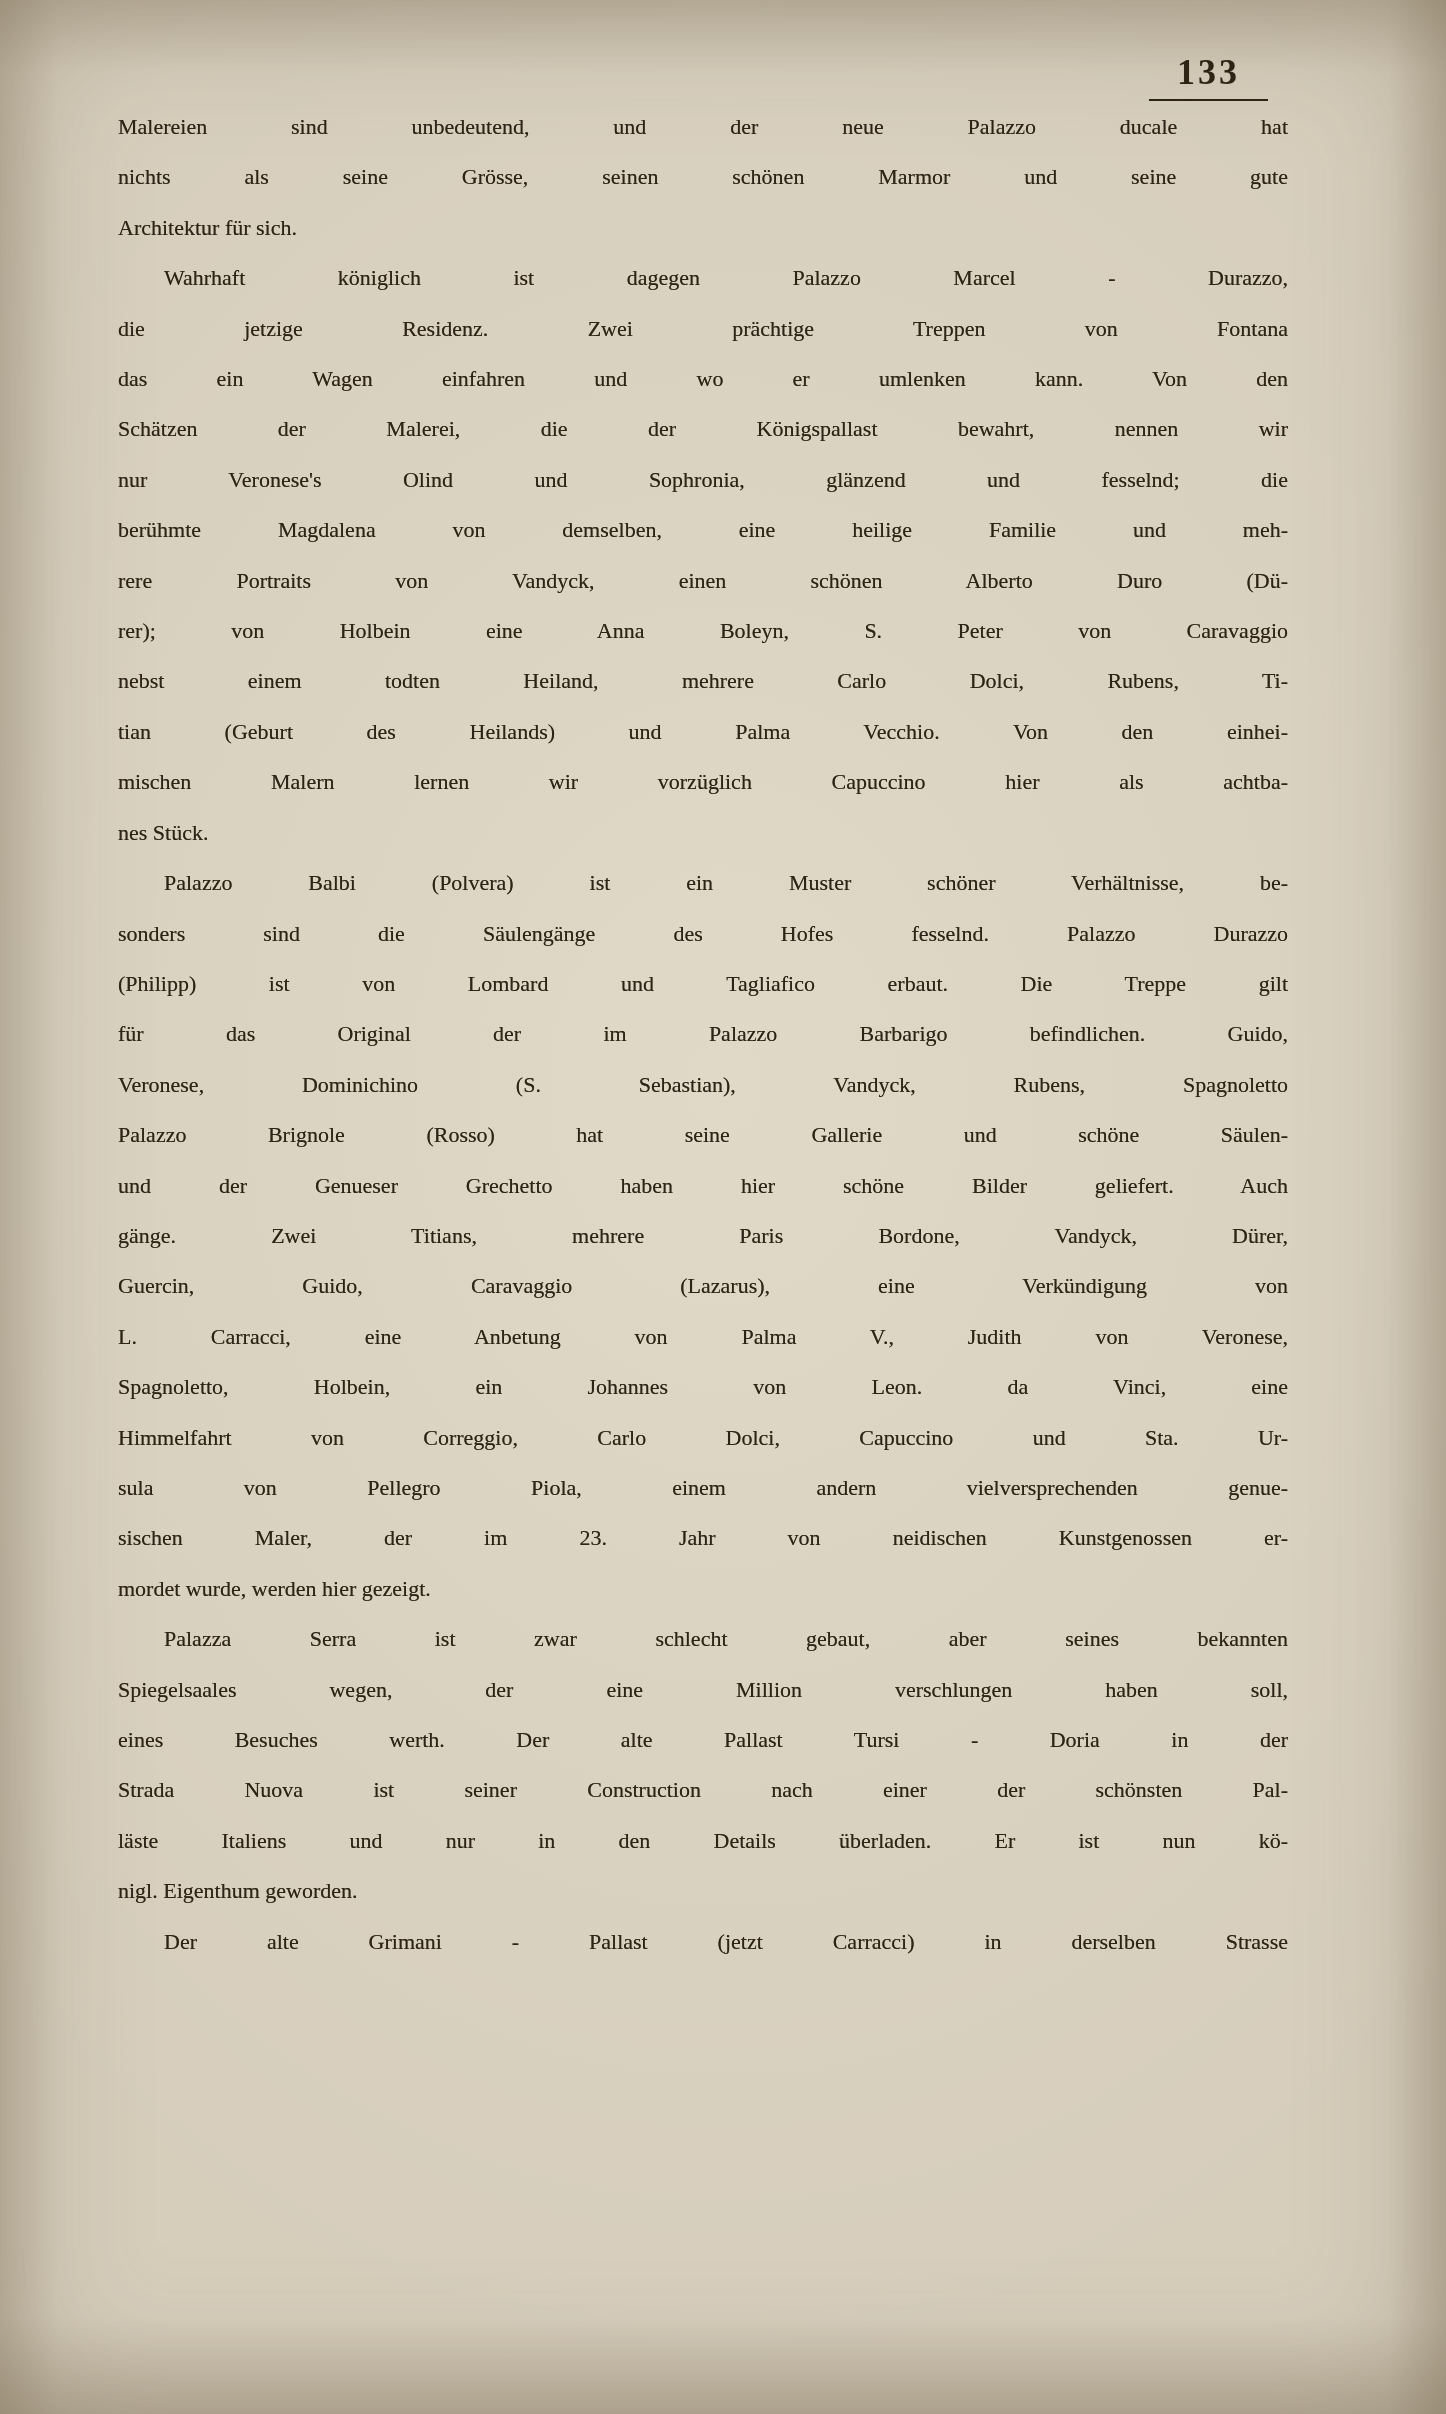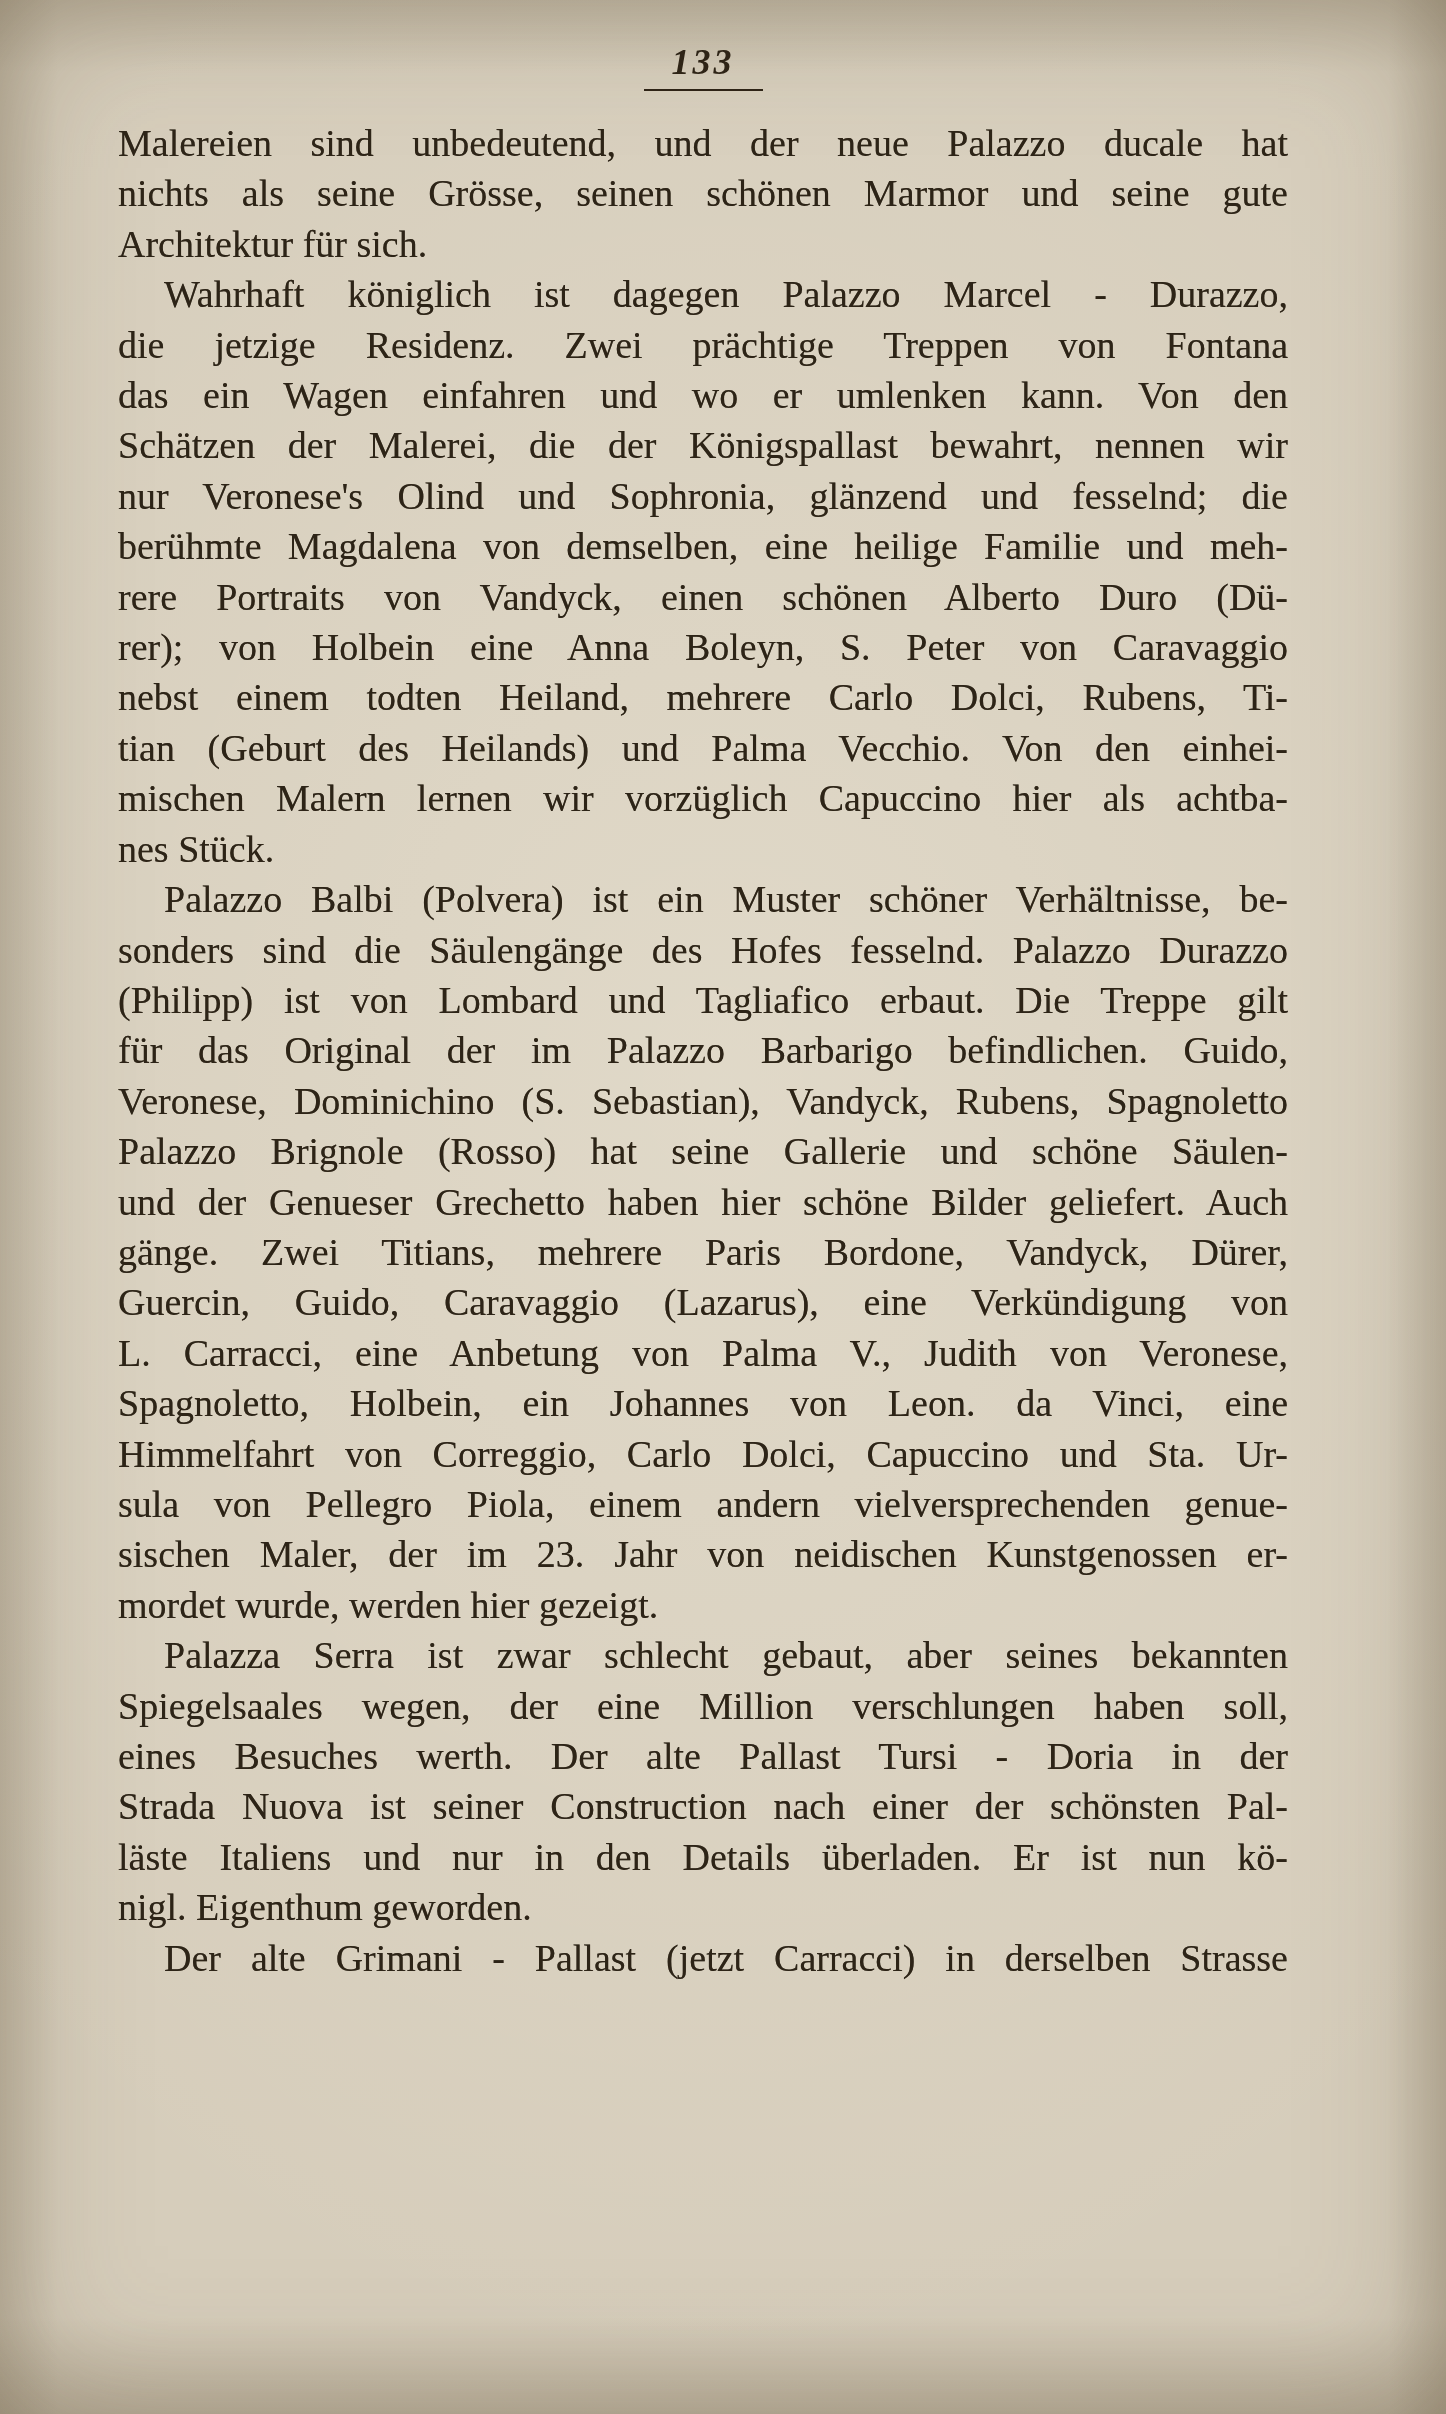--- a/index.html
+++ b/index.html
@@ -19,42 +19,41 @@
     inset: 0;
     background:
       radial-gradient(ellipse 120% 90% at 50% 45%, rgba(255,252,240,0.25), rgba(0,0,0,0) 60%),
       linear-gradient(90deg, rgba(120,105,80,0.18) 0%, rgba(0,0,0,0) 4%, rgba(0,0,0,0) 96%, rgba(120,105,80,0.22) 100%),
       linear-gradient(180deg, rgba(120,105,80,0.20) 0%, rgba(0,0,0,0) 3%, rgba(0,0,0,0) 96%, rgba(120,105,80,0.25) 100%),
       #d6cdbb;
     box-shadow: inset 0 0 140px rgba(90,75,50,0.35);
   }
   .page-number-wrap {
     position: absolute;
-    top: 41px;
+    top: 51px;
     left: 138px;
     width: 1130px;
-    text-align: center;
-    font-style: italic;
+    text-align: right;
   }
   .page-number {
     display: inline-block;
     font-weight: bold;
     font-size: 36px;
     letter-spacing: 3px;
     color: #2e2416;
     padding: 0 28px 6px 28px;
     border-bottom: 2px solid #2e2416;
   }
   .text-block {
     position: absolute;
-    top: 118px;
+    top: 102px;
     left: 118px;
     width: 1170px;
     color: #2d2417;
-    font-size: 38px;
+    font-size: 22px;
     line-height: 50.4px;
     text-shadow: 0 0 0.6px rgba(45,36,23,0.6);
   }
   .para {
     margin: 0;
   }
   .line {
     text-align: justify;
     text-align-last: justify;
     white-space: normal;

